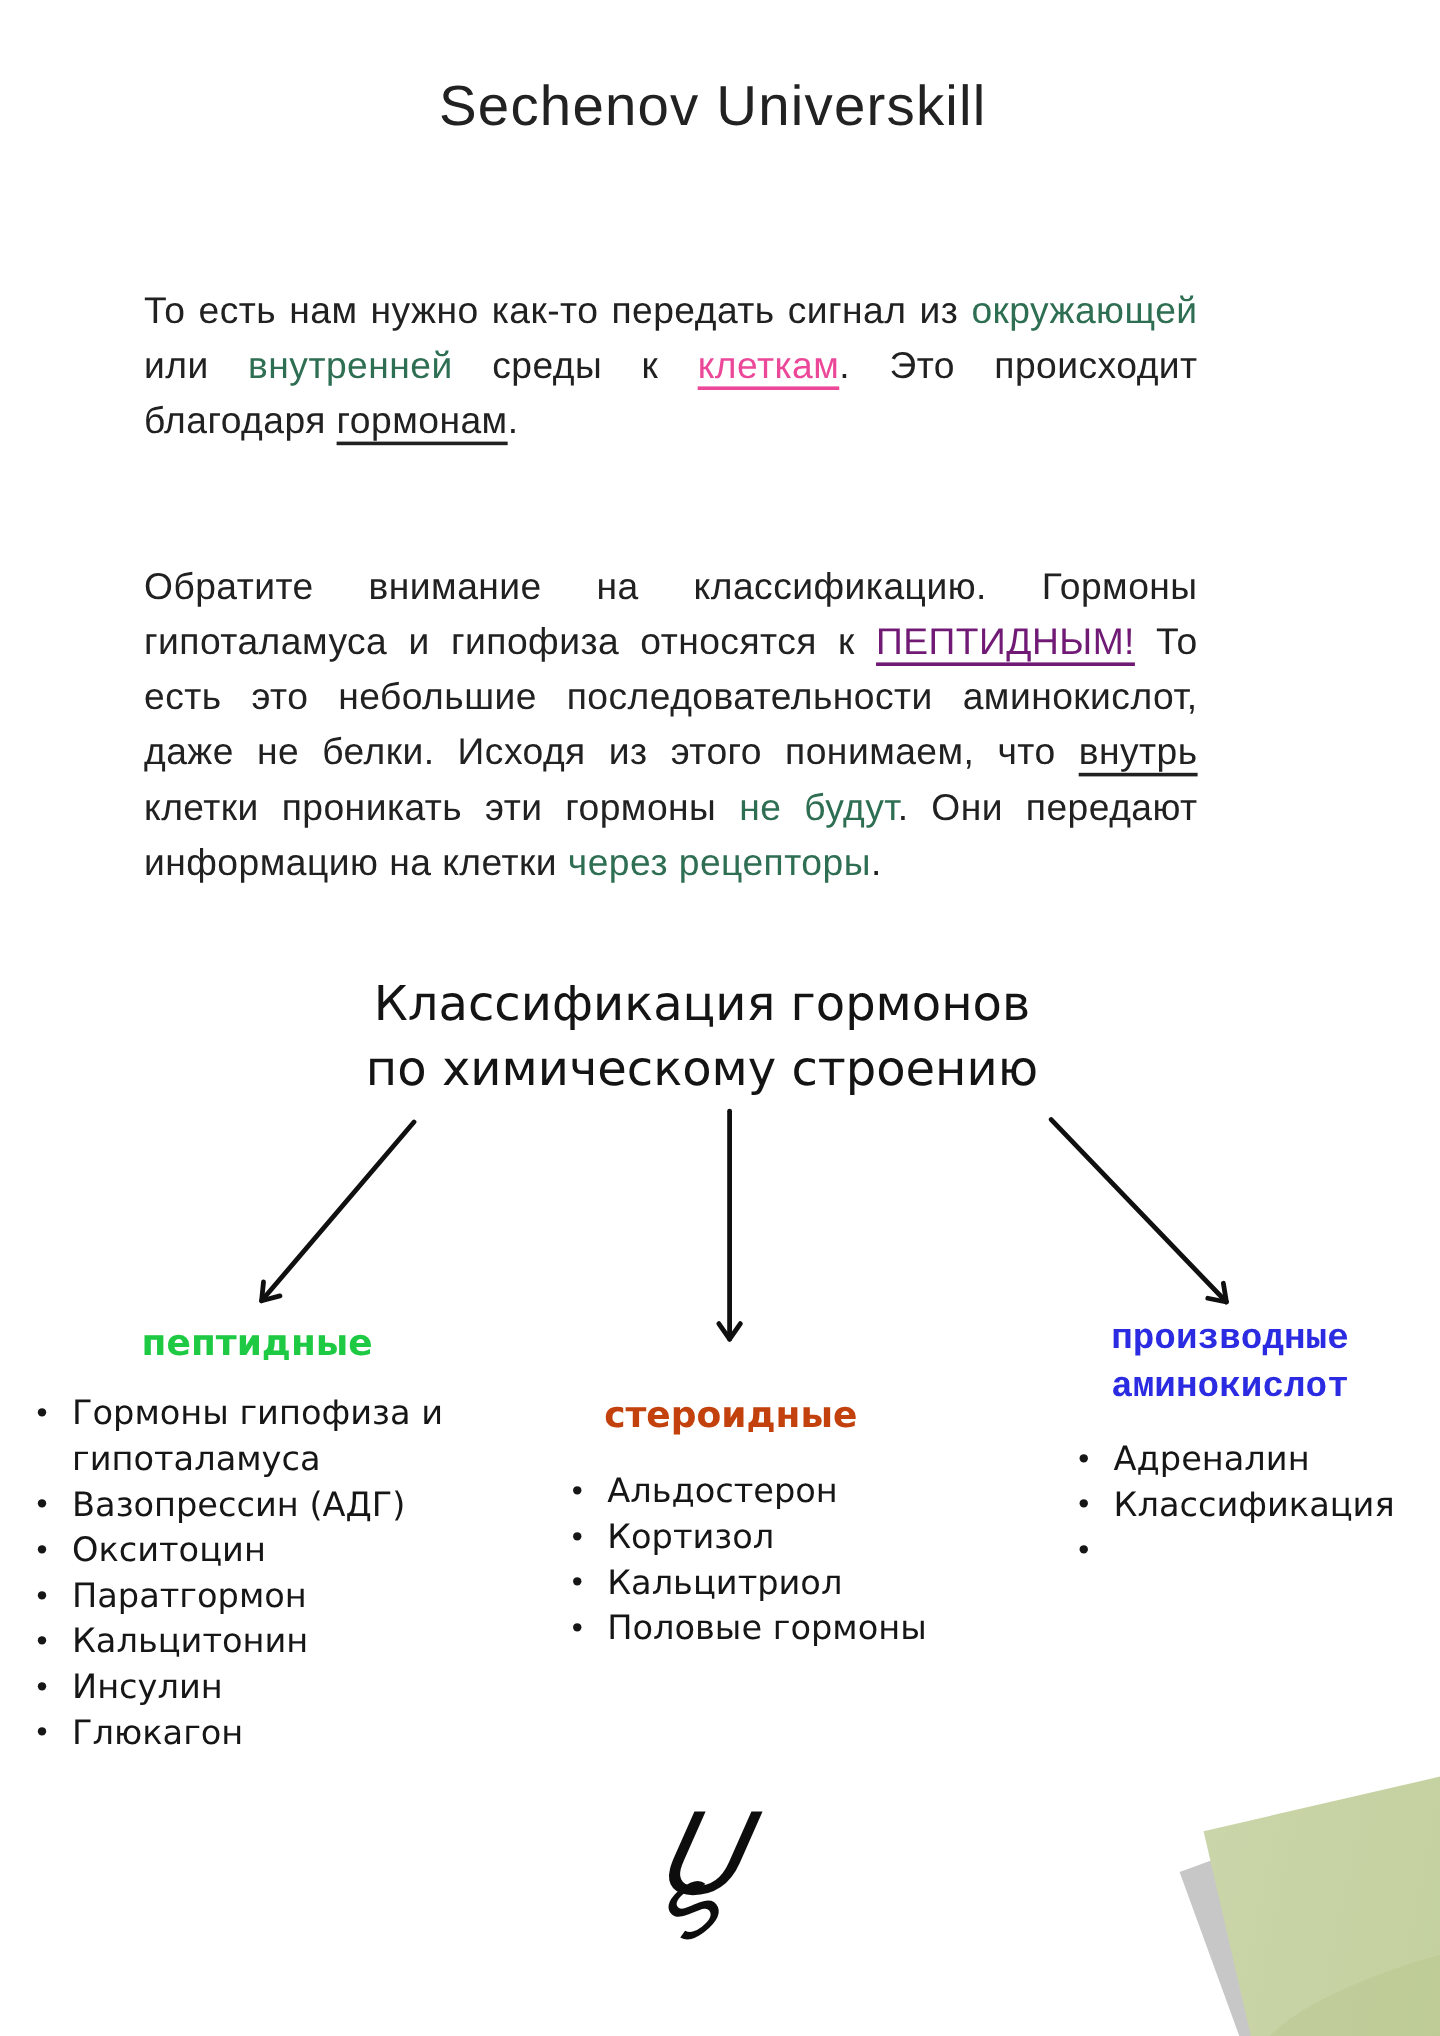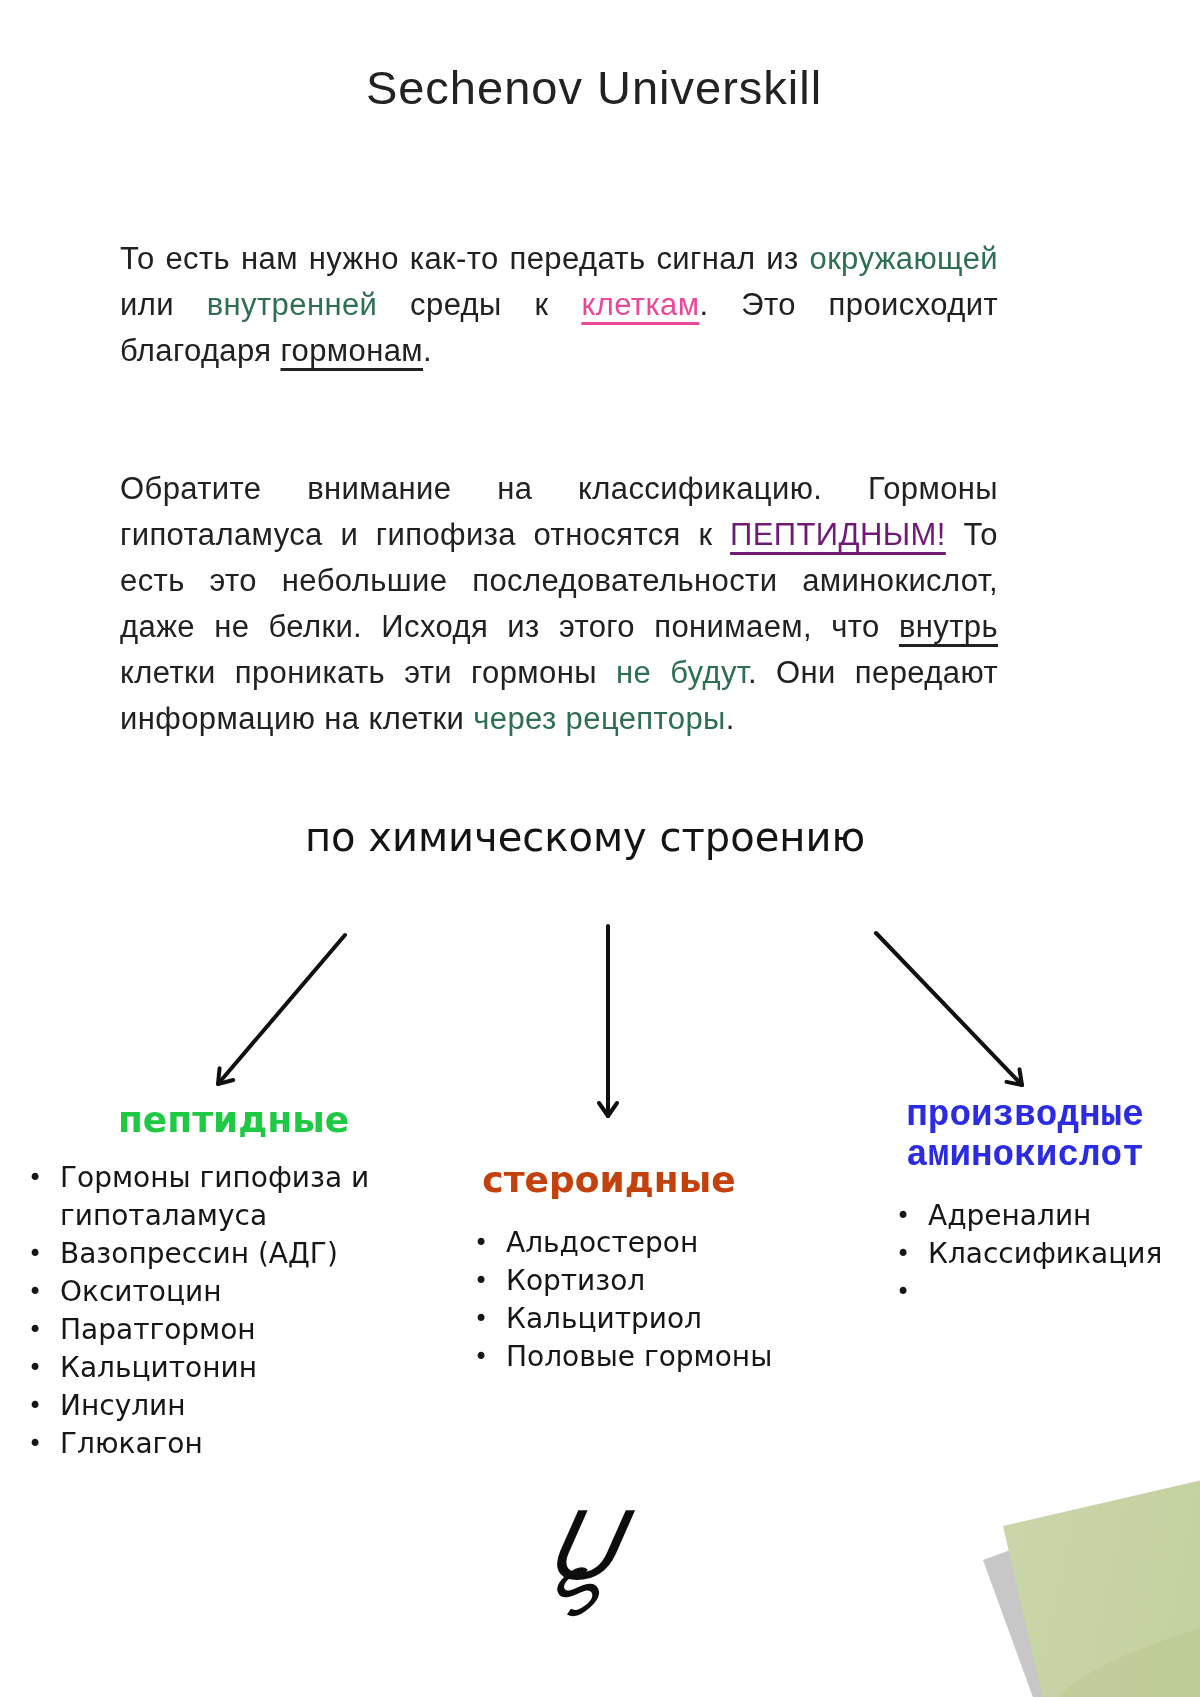--- a/index.html
+++ b/index.html
@@ -32,21 +32,21 @@
   .diagram-title{
     position:absolute;left:0;top:810px;width:1170px;
     text-align:center;
     font-family:"DejaVu Sans",sans-serif;
     font-size:40px;line-height:54px;font-weight:500;color:#141414;
   }
   .arrows{position:absolute;left:0;top:0;pointer-events:none;}
   .col-header{
     position:absolute;
     font-family:"DejaVu Sans",sans-serif;
-    font-size:36px;font-weight:700;line-height:40px;
+    font-size:30px;font-weight:700;line-height:40px;
   }
   .col-header-1{left:118px;top:1100px;}
   .col-header-2{left:479px;top:1160px;width:260px;text-align:center;}
   .col-header-3{left:905px;top:1096px;width:240px;text-align:center;}
   ul.hormone-list{
     position:absolute;margin:0;padding:0;list-style:none;
     font-family:"DejaVu Sans",sans-serif;
     font-size:28px;line-height:38px;color:#161616;
   }
   ul.list-1{left:28px;top:1159px;width:362px;}
@@ -91,20 +91,21 @@
 
   <div class="paper-shadow"></div>
   <div class="paper-green"></div>
 
   <div class="page-title">Sechenov Universkill</div>
 
   <div class="para para-1"><span class="seg-normal">То есть нам нужно как-то передать сигнал из </span><span class="seg-green">окружающей</span><span class="seg-normal"> или </span><span class="seg-green">внутренней</span><span class="seg-normal"> среды к </span><span class="seg-crimson-underline">клеткам</span><span class="seg-normal">. Это происходит благодаря </span><span class="seg-underline">гормонам</span><span class="seg-normal">.</span></div>
   <div class="para para-2"><span class="seg-normal">Обратите внимание на классификацию. Гормоны гипоталамуса и гипофиза относятся к </span><span class="seg-green-underline">ПЕПТИДНЫМ!</span><span class="seg-normal"> То есть это небольшие последовательности аминокислот, даже не белки. Исходя из этого понимаем, что </span><span class="seg-underline">внутрь</span><span class="seg-normal"> клетки проникать эти гормоны </span><span class="seg-green">не будут</span><span class="seg-normal">. Они передают информацию на клетки </span><span class="seg-green">через рецепторы</span><span class="seg-normal">.</span></div>
 
   <div class="diagram-title">
+    <div>Классификация гормонов</div>
     <div>по химическому строению</div>
   </div>
 
   <svg class="arrows" width="1200" height="1697" viewBox="0 0 1200 1697">
     <defs>
       <marker id="ah" markerUnits="userSpaceOnUse" markerWidth="26" markerHeight="26" refX="18" refY="12" orient="auto">
         <path d="M5 3 L18 12 L5 21" fill="none" stroke="#101010" stroke-width="4" stroke-linecap="round" stroke-linejoin="round"></path>
       </marker>
     </defs>
     <g>

